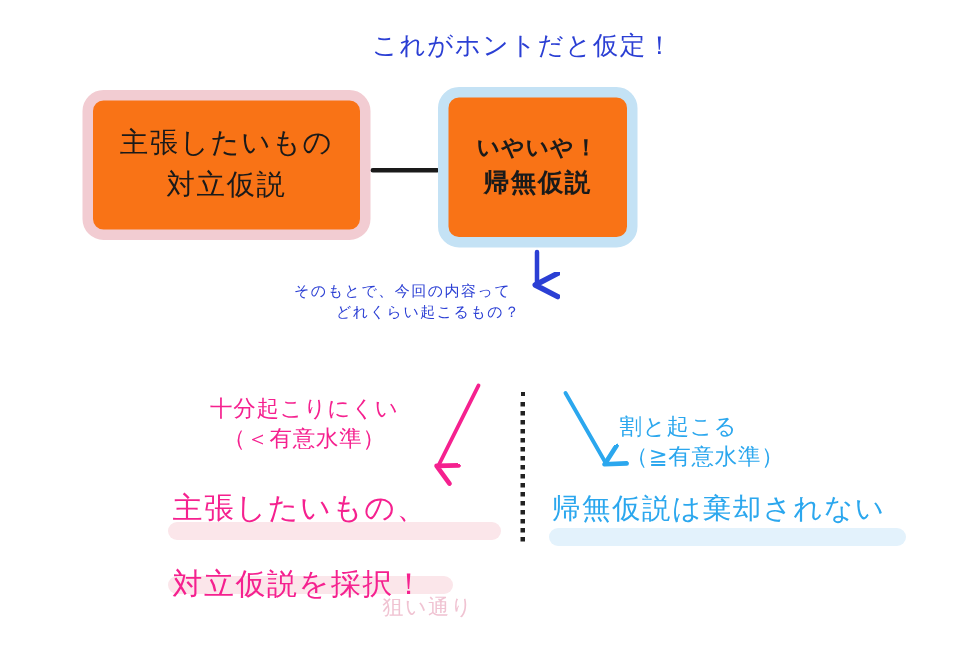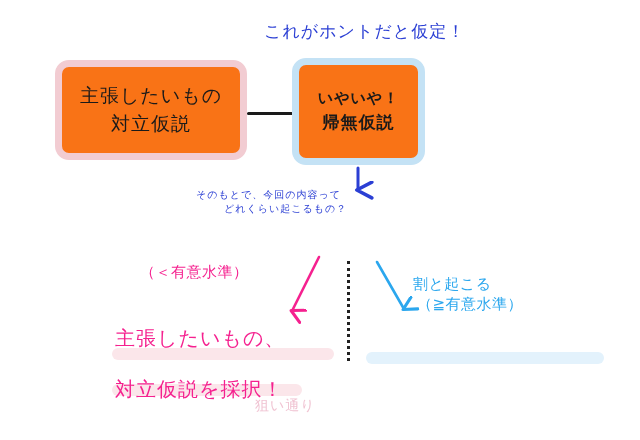--- a/index.html
+++ b/index.html
@@ -39,21 +39,21 @@
   .box-null .box-line{font-size:17px;}
   .box-null .line-small{font-size:15px;}
 
   
   .hand{white-space:nowrap;line-height:1.35;}
   .blue{color:#2b3fd4;}
   .pink{color:#f5218f;}
   .cyan{color:#2ba7ee;}
   .faint{color:#f0c3d2;}
 
-  .t-assume{left:264px;top:20px;font-size:17px;letter-spacing:1px;}
+  .t-assume{left:248px;top:20px;font-size:17px;letter-spacing:1px;}
   .t-under{left:196px;top:188px;font-size:10px;letter-spacing:1px;}
   .t-under .l2{padding-left:28px;display:block;}
 
   .t-left-label{left:140px;top:262px;font-size:15px;letter-spacing:0.5px;text-align:center;}
   .t-left-label .l2{display:block;}
   .t-right-label{left:413px;top:262px;font-size:15px;letter-spacing:0.5px;margin-top:12px;}
   .t-right-label .l2{display:block;padding-left:4px;}
 
   .t-left-concl{left:115px;top:325px;font-size:20px;letter-spacing:1px;}
   .t-left-concl .l2{display:block;margin-top:24px;}
@@ -119,29 +119,31 @@
   </div>
 
   <div class="abs hand blue t-assume">これがホントだと仮定！</div>
 
   <div class="abs hand blue t-under">
     <span>そのもとで、今回の内容って</span>
     <span class="l2">どれくらい起こるもの？</span>
   </div>
 
   <div class="abs hand pink t-left-label">
+    <span>十分起こりにくい</span>
     <span class="l2">（＜有意水準）</span>
   </div>
 
   <div class="abs hand cyan t-right-label">
     <span>割と起こる</span>
     <span class="l2">（≧有意水準）</span>
   </div>
 
   <div class="abs hand pink t-left-concl">
     <span>主張したいもの、</span>
     <span class="l2">対立仮説を採択！</span>
   </div>
 
+  <div class="abs hand cyan t-right-concl">帰無仮説は棄却されない</div>
 
   <div class="abs hand faint t-aim">狙い通り</div>
 
 </div>
 
 </body></html>

